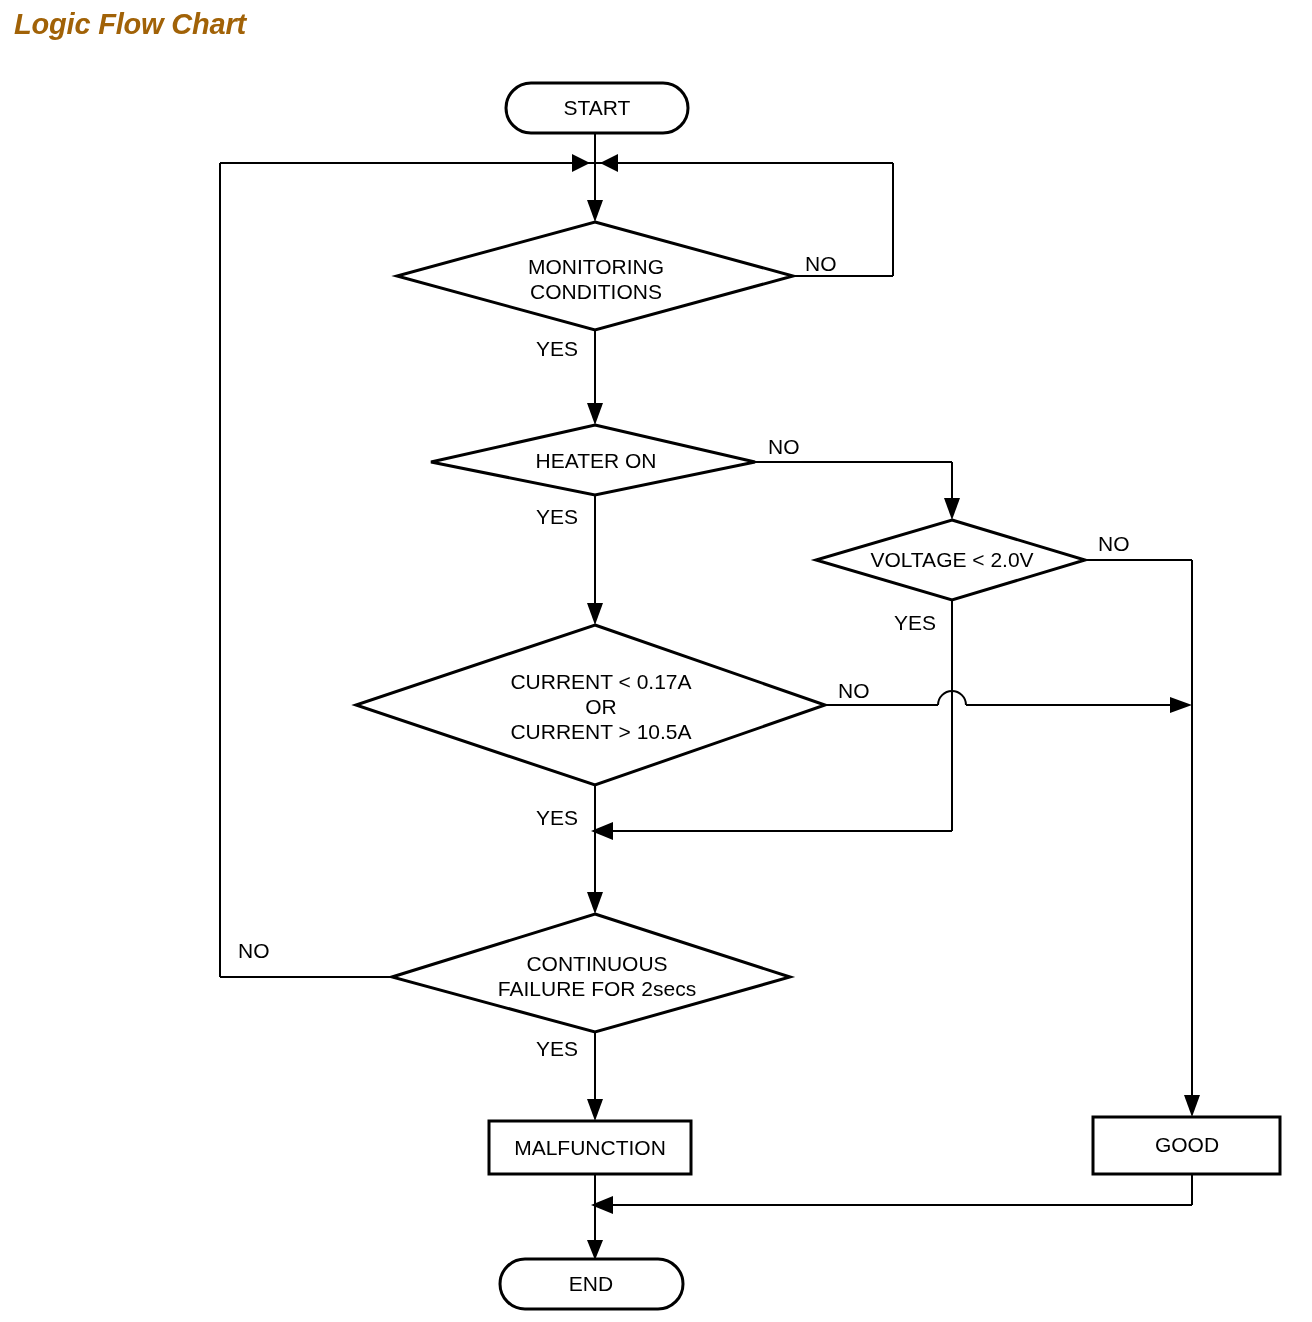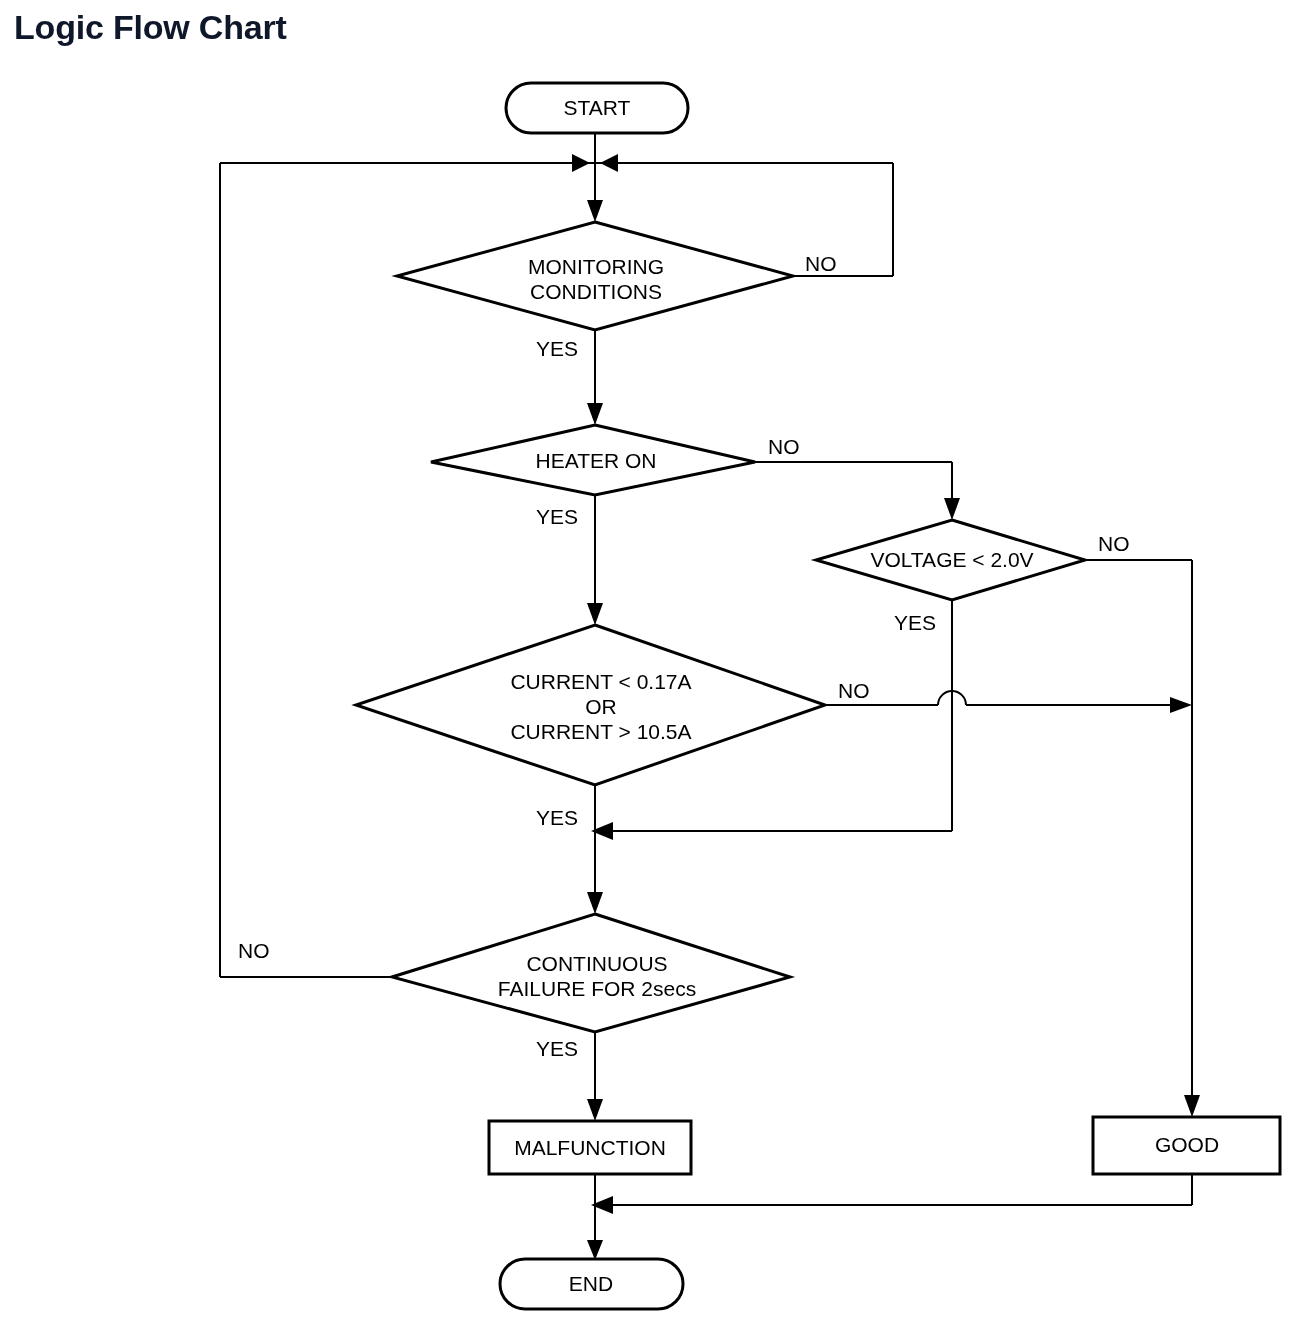--- a/index.html
+++ b/index.html
@@ -11,26 +11,27 @@
     width: 1312px;
     height: 1322px;
     font-family: "Liberation Sans", sans-serif;
     color: #000000;
     overflow: hidden;
   }
   #page-title {
     position: absolute;
     left: 14px;
     top: 8px;
-    font-size: 34px;
+    font-size: 29px;
     font-weight: bold;
     letter-spacing: -0.2px;
     font-family: "Liberation Sans", sans-serif;
-    color: #0f172a;
+    color: #a16207;
     white-space: nowrap;
+    font-style: italic;
   }
   #chart-svg {
     position: absolute;
     left: 0;
     top: 0;
     width: 1312px;
     height: 1322px;
   }
   .node-shape {
     fill: #ffffff;

